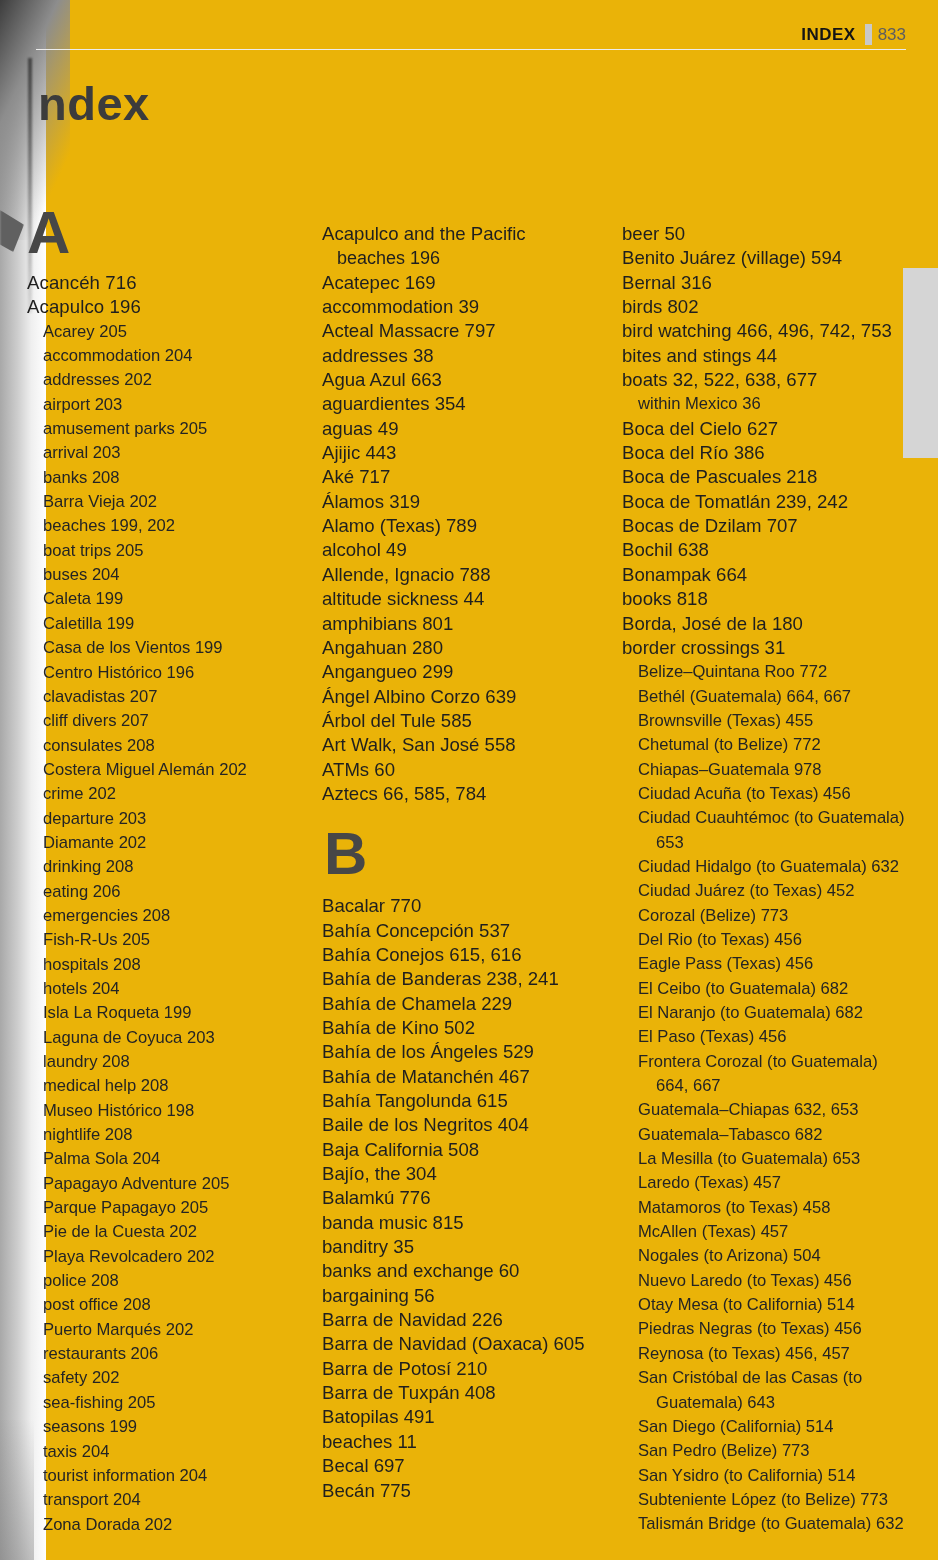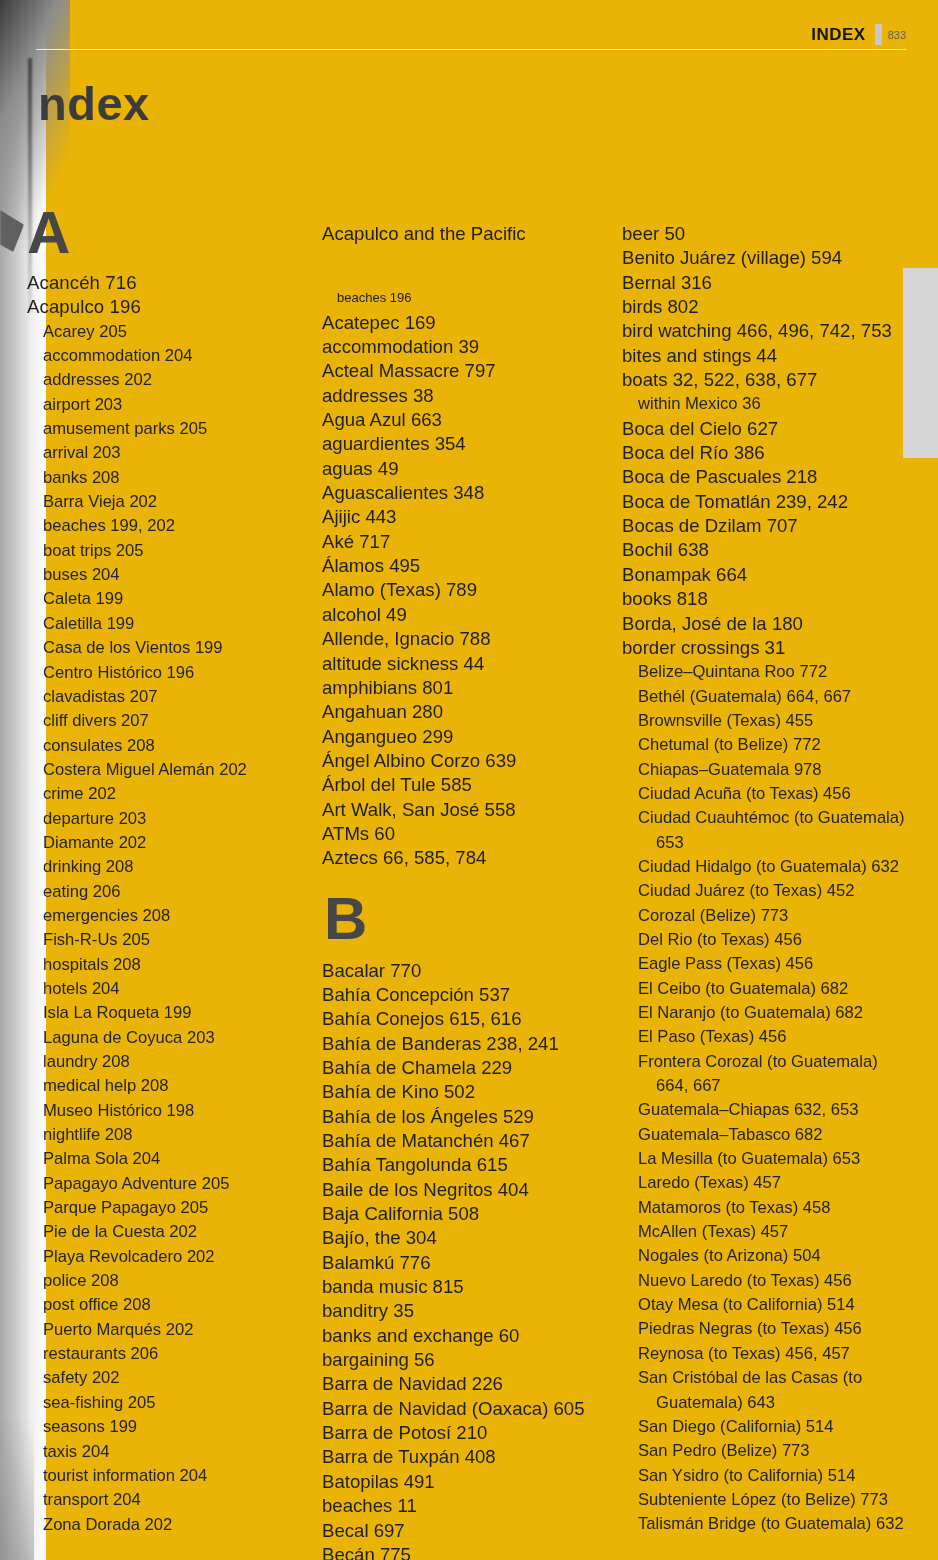--- a/index.html
+++ b/index.html
@@ -17,36 +17,36 @@
   .torn{position:absolute;left:0;top:210px;width:24px;height:42px;z-index:0;background:#606060;
     clip-path:polygon(0 0,100% 35%,55% 100%,0 82%);filter:blur(1.2px);}
   .edge-bottom{position:absolute;left:0;bottom:0;width:34px;height:140px;z-index:0;
     background:linear-gradient(205deg,rgba(255,255,255,0),rgba(120,120,120,0.45));}
   .thumb-tab{position:absolute;right:0;top:268px;width:35px;height:190px;background:#d5d5d5;z-index:0;}
   .header-rule{position:absolute;left:36px;right:32px;top:49px;height:1px;background:#ececec;z-index:0;}
   
   .runhead{position:absolute;top:24px;right:32px;display:flex;align-items:center;z-index:1;}
   .runhead .label{font-size:17px;font-weight:700;color:#151515;letter-spacing:0.5px;}
   .runhead .sep{width:7px;height:21px;background:#c9c9c9;margin:0 6px 0 9px;}
-  .runhead .pnum{font-size:11px;color:#5e5e5e;}
+  .runhead .pnum{font-size:17px;color:#5e5e5e;}
   
   .title{position:absolute;left:30px;top:76px;font-size:47px;font-weight:700;color:#3c3c3c;
     letter-spacing:0.5px;z-index:1;margin-left:8px;}
   
   .col{position:absolute;z-index:1;}
   #c1{left:27px;top:205px;width:290px;}
   #c2{left:322px;top:222px;width:298px;}
   #c3{left:622px;top:222px;width:290px;}
   .blk{line-height:24.35px;white-space:nowrap;}
   .letter{font-size:60px;line-height:56px;font-weight:700;color:#474747;}
   #c1 .letter{margin:0 0 10px 0;}
   #c2 .letter{margin:20px 0 12px 2px;}
   .main{font-size:18.6px;color:#1f1f1f;}
   #c1 .main{font-weight:400;letter-spacing:0.1px;}
-  .mainwrap{font-size:13px;color:#1f1f1f;padding-left:15px;margin-top:40px;}
+  .mainwrap{font-size:18px;color:#1f1f1f;padding-left:15px;}
   .sub{font-size:16.6px;color:#242424;padding-left:16px;}
   .subwrap{font-size:16.6px;color:#242424;padding-left:34px;}
 </style>
 </head>
 <body>
 
 <div class="page">
 
   <div class="edge"></div>
   <div class="edge-top"></div>
@@ -122,24 +122,23 @@
   <div class="col" id="c2">
       <div class="blk main">Acapulco and the Pacific</div>
       <div class="blk mainwrap">beaches 196</div>
       <div class="blk main">Acatepec 169</div>
       <div class="blk main">accommodation 39</div>
       <div class="blk main">Acteal Massacre 797</div>
       <div class="blk main">addresses 38</div>
       <div class="blk main">Agua Azul 663</div>
       <div class="blk main">aguardientes 354</div>
       <div class="blk main">aguas 49</div>
-      <div class="blk main">Aguascalientes 348</div>
       <div class="blk main">Ajijic 443</div>
       <div class="blk main">Aké 717</div>
-      <div class="blk main">Álamos 495</div>
+      <div class="blk main">Álamos 319</div>
       <div class="blk main">Alamo (Texas) 789</div>
       <div class="blk main">alcohol 49</div>
       <div class="blk main">Allende, Ignacio 788</div>
       <div class="blk main">altitude sickness 44</div>
       <div class="blk main">amphibians 801</div>
       <div class="blk main">Angahuan 280</div>
       <div class="blk main">Angangueo 299</div>
       <div class="blk main">Ángel Albino Corzo 639</div>
       <div class="blk main">Árbol del Tule 585</div>
       <div class="blk main">Art Walk, San José 558</div>

